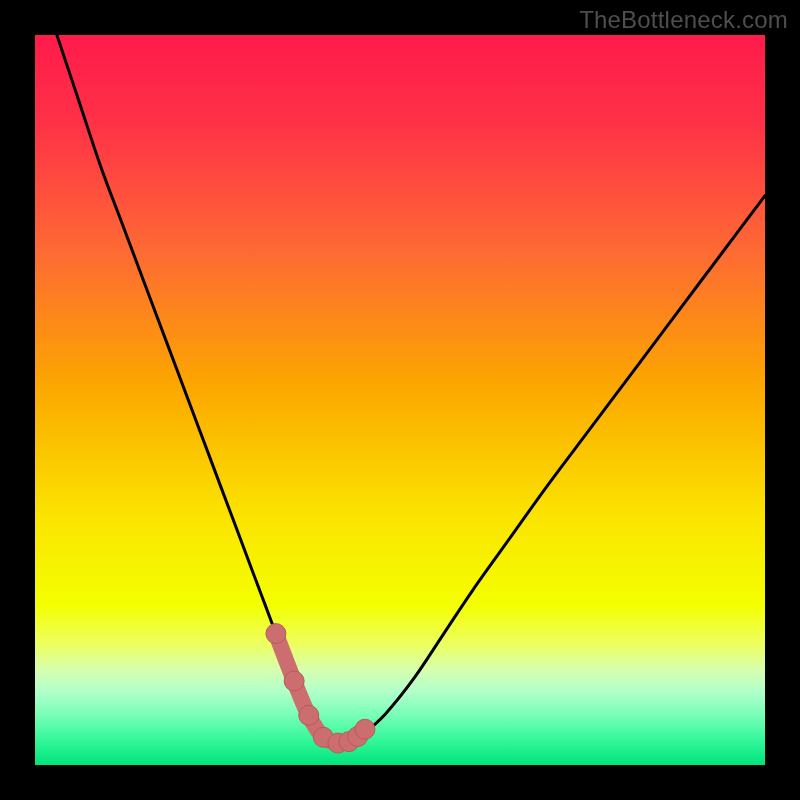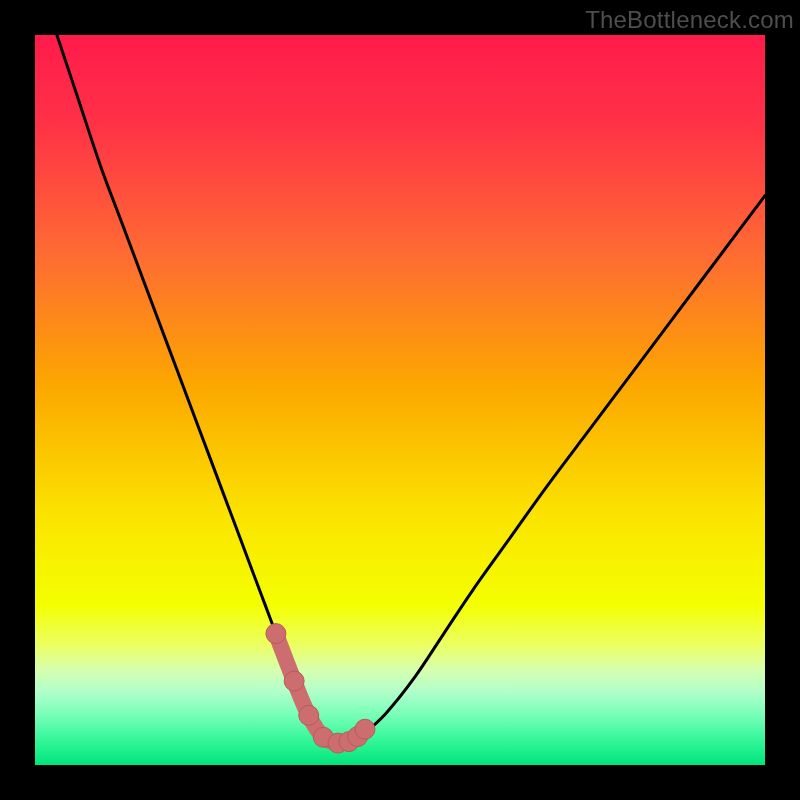--- a/index.html
+++ b/index.html
@@ -21,21 +21,21 @@
     position: absolute;
     left: 35px;
     top: 35px;
     width: 730px;
     height: 730px;
     overflow: hidden;
   }
   .watermark {
     position: absolute;
     top: 6px;
-    right: 6px;
+    right: 12px;
     color: #4e4e4e;
     font-size: 24px;
     font-weight: 500;
     letter-spacing: 0.2px;
     font-family: Arial, Helvetica, sans-serif;
     user-select: none;
   }
   svg { display: block; }
 </style>
 </head>

